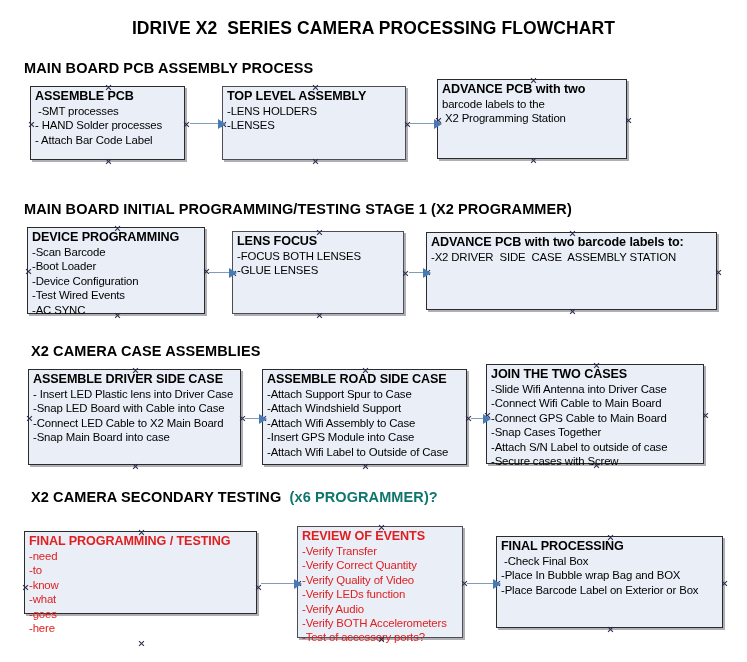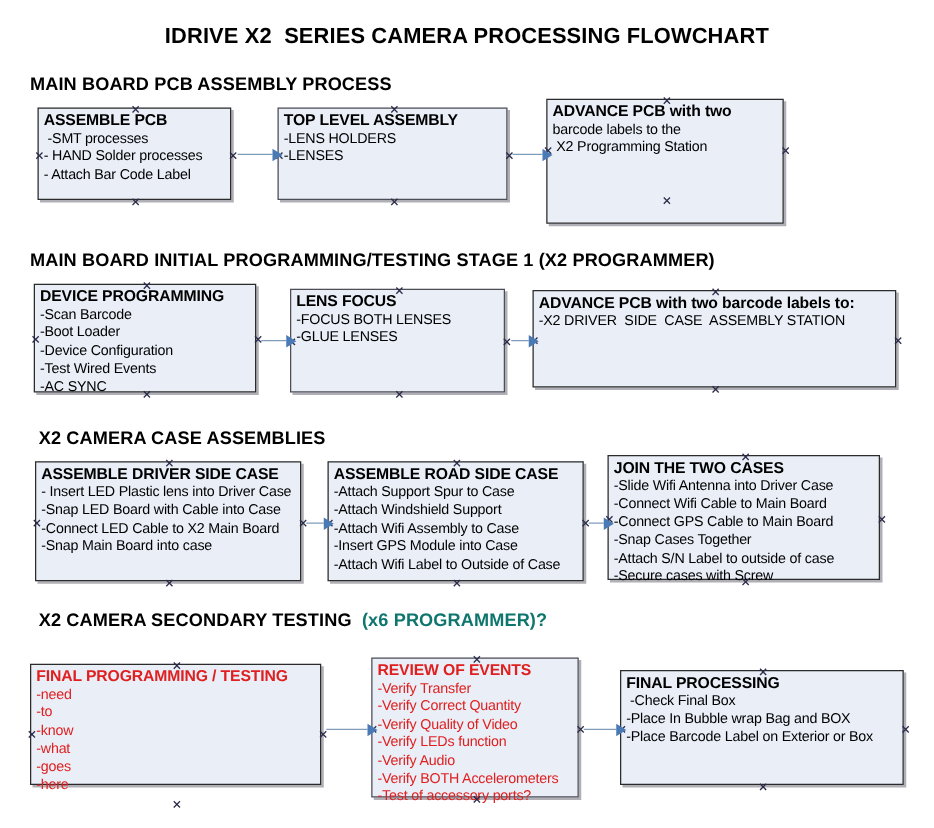--- a/index.html
+++ b/index.html
@@ -140,21 +140,21 @@
       <div class="node-inner">
         <div class="node-title">TOP LEVEL ASSEMBLY</div>
         <div class="node-line">-LENS HOLDERS</div>
         <div class="node-line">-LENSES</div>
       </div>
       <div class="handle" style="left: 92px; top: 0px;"></div>
       <div class="handle" style="left: 92px; top: 74px;"></div>
       <div class="handle" style="left: 0px; top: 37px;"></div>
       <div class="handle" style="left: 184px; top: 37px;"></div>
     </div>
-    <div class="node" style="left: 437px; top: 79px; width: 190px; height: 100px;">
+    <div class="node" style="left: 437px; top: 79px; width: 190px; height: 80px;">
       <div class="node-inner">
         <div class="node-title">ADVANCE PCB with two</div>
         <div class="node-line">barcode labels to the</div>
         <div class="node-line"> X2 Programming Station</div>
       </div>
       <div class="handle" style="left: 95px; top: 0px;"></div>
       <div class="handle" style="left: 95px; top: 80px;"></div>
       <div class="handle" style="left: 0px; top: 40px;"></div>
       <div class="handle" style="left: 190px; top: 40px;"></div>
     </div>
@@ -228,21 +228,21 @@
         <div class="node-line">-Connect GPS Cable to Main Board</div>
         <div class="node-line">-Snap Cases Together</div>
         <div class="node-line">-Attach S/N Label to outside of case</div>
         <div class="node-line">-Secure cases with Screw</div>
       </div>
       <div class="handle" style="left: 109px; top: 0px;"></div>
       <div class="handle" style="left: 109px; top: 100px;"></div>
       <div class="handle" style="left: 0px; top: 50px;"></div>
       <div class="handle" style="left: 218px; top: 50px;"></div>
     </div>
-    <div class="node red" style="left: 24px; top: 531px; width: 233px; height: 97px;">
+    <div class="node red" style="left: 24px; top: 531px; width: 233px; height: 83px;">
       <div class="node-inner">
         <div class="node-title">FINAL PROGRAMMING / TESTING</div>
         <div class="node-line">-need</div>
         <div class="node-line">-to</div>
         <div class="node-line">-know</div>
         <div class="node-line">-what</div>
         <div class="node-line">-goes</div>
         <div class="node-line">-here</div>
       </div>
       <div class="handle" style="left: 116.5px; top: 0px;"></div>

